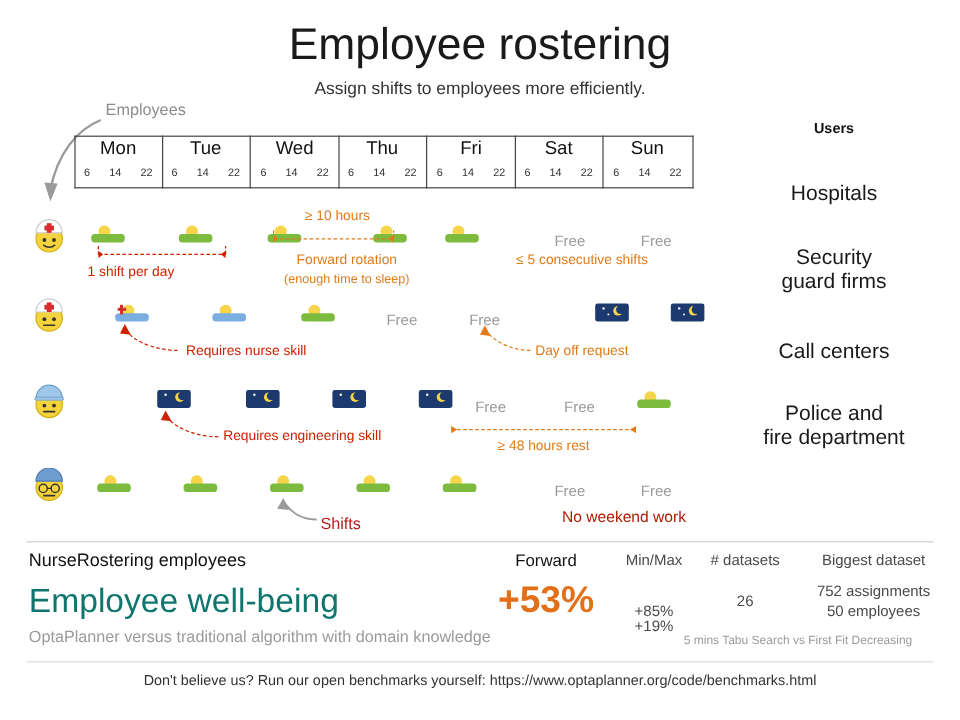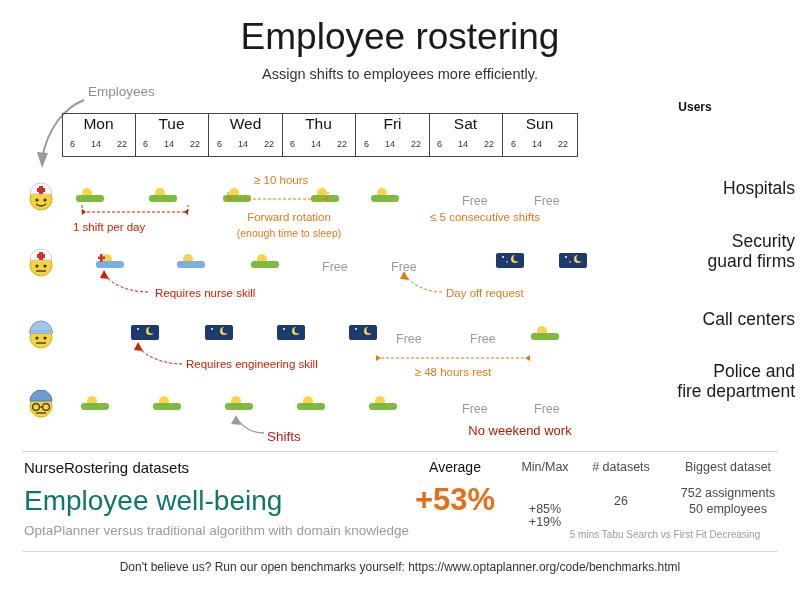--- a/index.html
+++ b/index.html
@@ -138,25 +138,24 @@
     width: 190px;
     text-align: center;
     font-size: 12px;
     font-weight: bold;
     color: #111;
   }
   .user-item {
     position: absolute;
     left: 595px;
     width: 200px;
-    text-align: right;
+    text-align: center;
     font-size: 17.5px;
     color: #1a1a1a;
     line-height: 1.15;
-    margin-top: 27px;
   }
   
   .sep-line {
     position: absolute;
     left: 22px;
     top: 451px;
     width: 756px;
     height: 1px;
     background: #cfcfcf;
   }
@@ -525,25 +524,25 @@
   <div class="users-head">Users</div>
   <div class="user-item" style="top:151px">Hospitals</div>
   <div class="user-item" style="top:204px; white-space:pre-line">Security
 guard firms</div>
   <div class="user-item" style="top:282px">Call centers</div>
   <div class="user-item" style="top:334px; white-space:pre-line">Police and
 fire department</div>
 
   <div class="sep-line"></div>
 
-  <div class="bench-name">NurseRostering datasets</div>
+  <div class="bench-name">NurseRostering employees</div>
   <div class="bench-big">Employee well-being</div>
   <div class="bench-sub">OptaPlanner versus traditional algorithm with domain knowledge</div>
 
-  <div class="avg-head">Average</div>
+  <div class="avg-head">Forward</div>
   <div class="avg-value">+53%</div>
 
   <div class="col-head" style="left:505px; width:80px">Min/Max</div>
   <div class="col-val" style="left:505px; top:514px; width:80px">+19%</div>
   <div class="col-val" style="left:505px; top:501px; width:80px">+85%</div>
 
   <div class="col-head" style="left:578px; width:86px"># datasets</div>
   <div class="col-val" style="left:578px; top:493px; width:86px">26</div>
 
   <div class="col-head" style="left:662px; width:132px">Biggest dataset</div>

